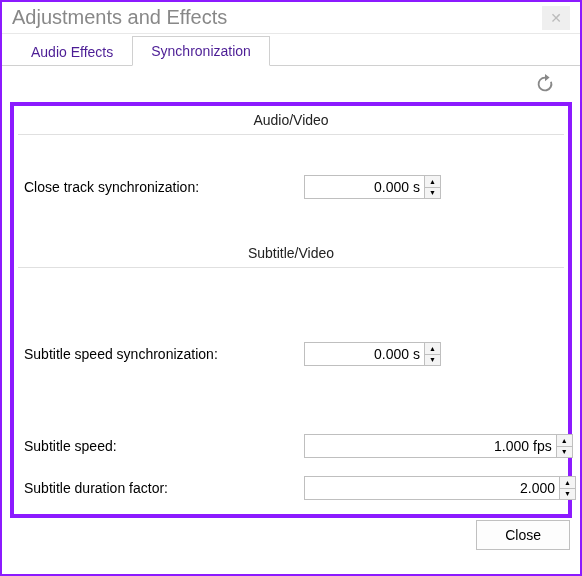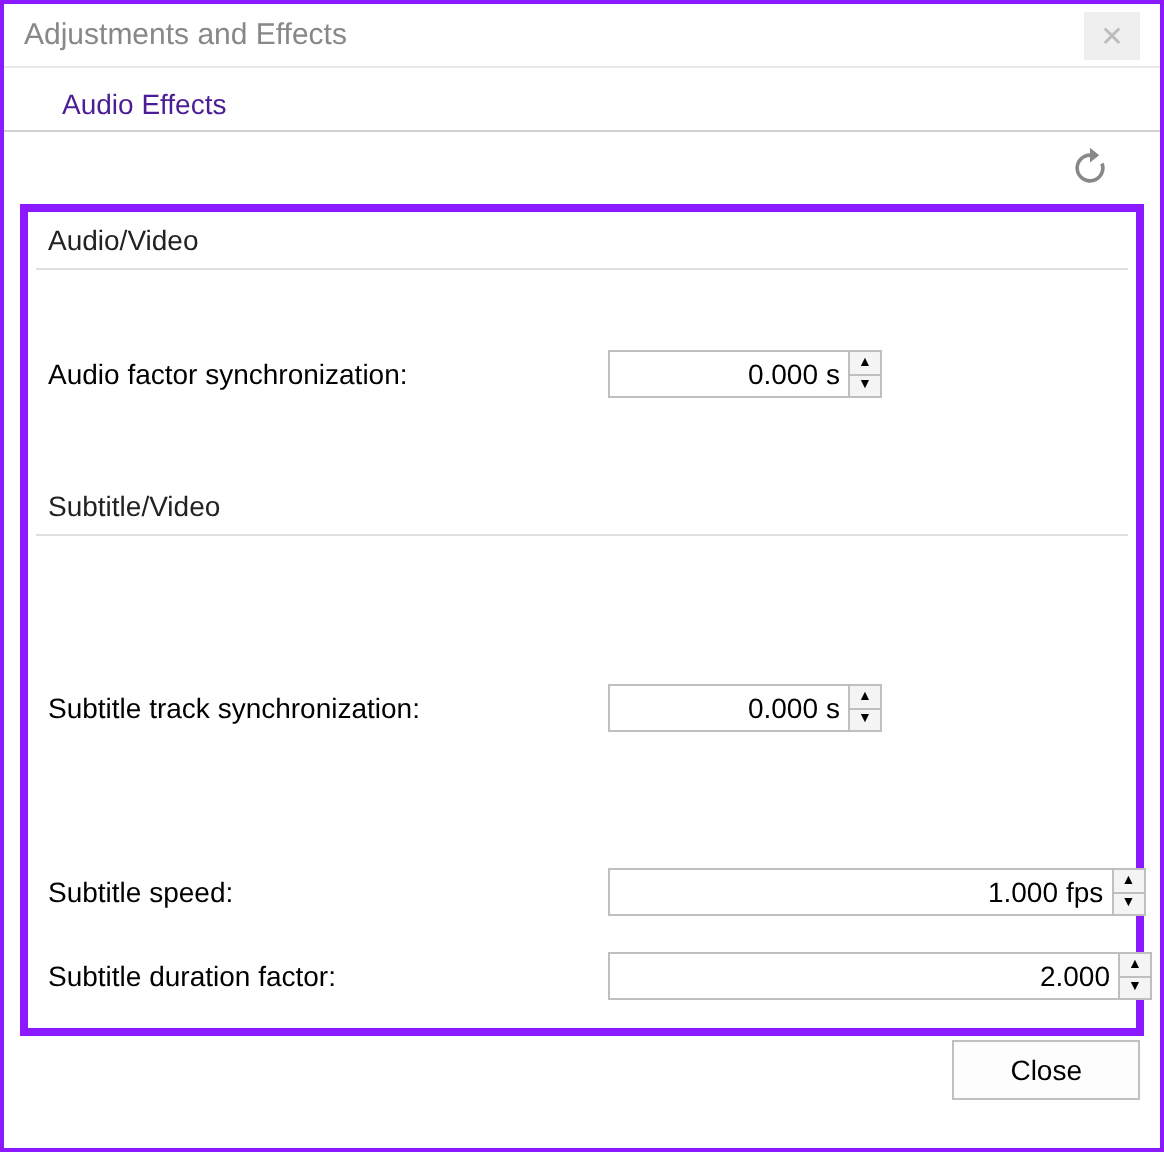--- a/index.html
+++ b/index.html
@@ -1,27 +1,27 @@
 <!DOCTYPE html>
 <html><head>
 <meta charset="utf-8">
 <style>
 *{box-sizing:border-box;margin:0;padding:0;}
 body{font-family:"Segoe UI",Tahoma,sans-serif;font-size:14px;color:#000;background:#fff;}
 .window{width:582px;height:576px;border:2px solid #8c1aff;position:relative;background:#fff;}
 .titlebar{height:32px;background:#fff;display:flex;align-items:center;padding:0 10px;color:#888;border-bottom:1px solid #e8e8e8;}
-.titlebar-text{flex:1;font-size:15px;}
+.titlebar-text{flex:1;font-size:20px;}
 .close-x{width:28px;height:24px;background:#efefef;color:#bbb;display:flex;align-items:center;justify-content:center;font-size:14px;cursor:default;}
 .tabs{display:flex;align-items:flex-end;height:32px;padding-left:10px;border-bottom:1px solid #d0d0d0;}
 .tab{padding:6px 18px;color:#4c1d95;cursor:pointer;border:1px solid transparent;border-bottom:none;position:relative;top:1px;}
 .tab.active{background:#fff;border:1px solid #d0d0d0;border-bottom:1px solid #fff;}
 .refresh-row{height:36px;display:flex;justify-content:flex-end;align-items:center;padding-right:24px;}
 .refresh-icon{width:22px;height:22px;cursor:pointer;}
 .highlight{margin:0 8px 0 8px;border:4px solid #8c1aff;padding:0;}
-.group-label{padding:6px 10px 6px 10px;color:#222;font-size:14px;}
+.group-label{padding:6px 10px 6px 10px;color:#222;font-size:14px;text-align:center;}
 .sep{border:none;border-top:1px solid #e0e0e0;margin:0 4px;}
 .row{display:flex;align-items:center;padding:4px 10px;}
 .row .lbl{flex:0 0 280px;}
 .spin{display:flex;align-items:center;border:1px solid #bfbfbf;height:24px;background:#fff;padding-left:28px;}
 .spin input{border:none;outline:none;text-align:right;padding:0 4px;height:22px;font-family:inherit;font-size:14px;width:80px;}
 .spin.wide input{width:200px;}
 .spin .unit{padding-right:4px;}
 .spin .arrows{display:flex;flex-direction:column;border-left:1px solid #bfbfbf;width:16px;height:100%;}
 .spin .arrows div{flex:1;display:flex;align-items:center;justify-content:center;font-size:7px;line-height:1;cursor:pointer;background:#f4f4f4;}
 .spin .arrows div:first-child{border-bottom:1px solid #bfbfbf;}
@@ -37,54 +37,55 @@
 
   <div class="titlebar">
     <div class="titlebar-text">Adjustments and Effects</div>
     <div class="close-x">
       <span>✕</span>
     </div>
   </div>
 
   <div class="tabs">
     <div class="tab">Audio Effects</div>
+    <div class="tab active">Synchronization</div>
   </div>
 
   <div class="refresh-row">
     <svg class="refresh-icon" viewBox="0 0 24 24">
       <path d="M12 4a8 8 0 1 0 7.5 5.2l-1.9.7A6 6 0 1 1 12 6v3l5-4-5-4v3z" fill="#888"></path>
     </svg>
   </div>
 
   <div class="highlight">
 
     <div class="group-label">Audio/Video</div>
     <hr class="sep">
     <div class="spacer-lg"></div>
 
     <div class="row">
-      <div class="lbl">Audio factor synchronization:</div>
+      <div class="lbl">Close track synchronization:</div>
       <div class="spin">
         <input value="0.000" style="">
         <span class="unit">s</span>
         <div class="arrows">
           <div>▲</div>
           <div>▼</div>
         </div>
       </div>
     </div>
 
     <div class="spacer-lg"></div>
 
     <div class="group-label">Subtitle/Video</div>
     <hr class="sep">
     <div style="height:70px"></div>
 
     <div class="row">
-      <div class="lbl">Subtitle track synchronization:</div>
+      <div class="lbl">Subtitle speed synchronization:</div>
       <div class="spin">
         <input value="0.000" style="">
         <span class="unit">s</span>
         <div class="arrows">
           <div>▲</div>
           <div>▼</div>
         </div>
       </div>
     </div>
 

